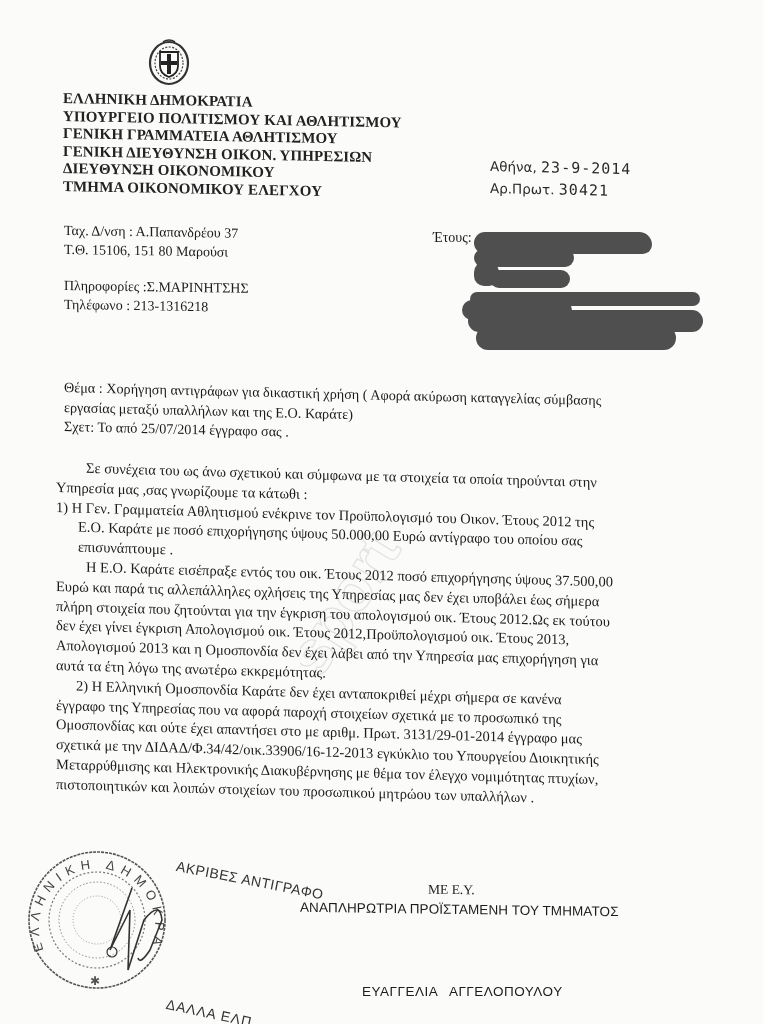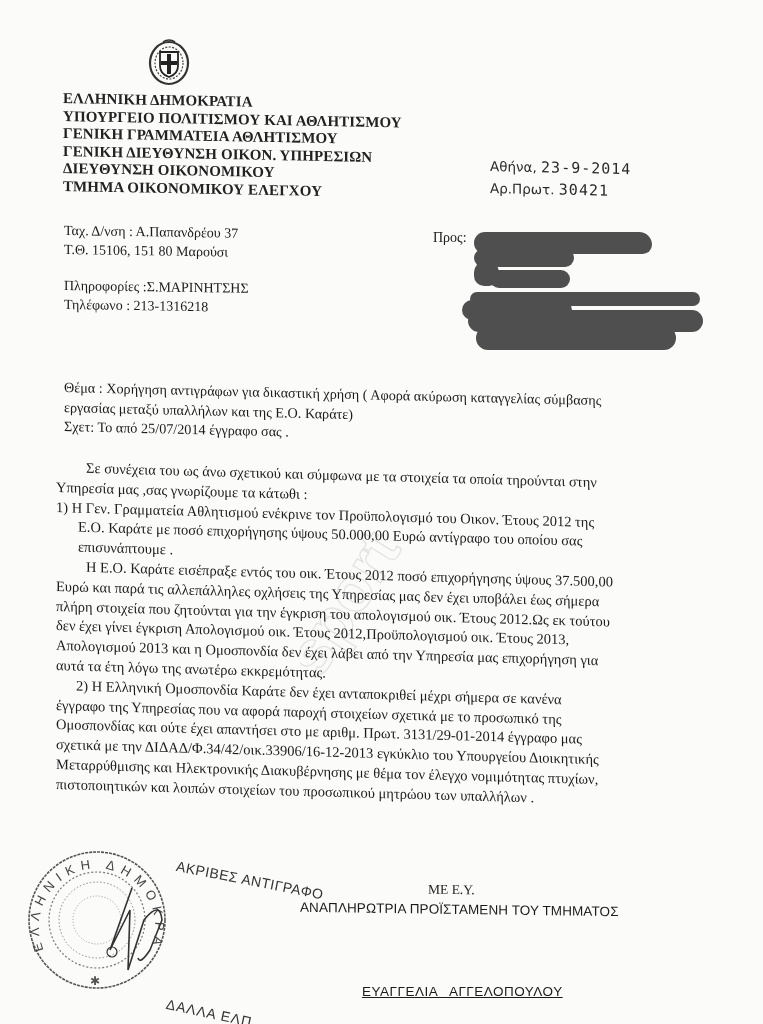--- a/index.html
+++ b/index.html
@@ -40,21 +40,21 @@
   .body { left:56px; top:458px; width:700px; font-size:14.5px; line-height:19.8px; transform:skewY(1.6deg); transform-origin:left top; }
   .body .ln { white-space:nowrap; display:flex; justify-content:space-between; }
   .body .ln.left { justify-content:flex-start; }
   .body .ind1 { padding-left:30px; }
   .body .ind2 { padding-left:20px; }
   .body .hang { padding-left:22px; }
 
   
   .me-ey { left:428px; top:882px; font-family:Liberation Serif, serif; font-size:13.5px; transform:skewY(0.8deg); }
   .role { left:300px; top:902px; font-family:"Liberation Sans", sans-serif; font-size:13.5px; transform:skewY(0.8deg); letter-spacing:0.1px; }
-  .signer { left:362px; top:984px; font-family:"Liberation Sans", sans-serif; font-size:13.5px; letter-spacing:0.5px; word-spacing:8px;text-decoration:underline; }
+  .signer { left:362px; top:984px; font-family:"Liberation Sans", sans-serif; font-size:13.5px; letter-spacing:0.5px; word-spacing:8px; }
   .certified { left:178px; top:858px; font-family:"Liberation Sans", sans-serif; font-size:14px; transform:rotate(11deg); transform-origin:left top; letter-spacing:0.5px; color:#333; }
   .dalla { left:168px; top:996px; font-family:"Liberation Sans", sans-serif; font-size:14px; transform:rotate(12deg); transform-origin:left top; letter-spacing:1px; color:#333; }
 
   .stamp { left:22px; top:845px; width:150px; height:150px; }
   .sig { left:100px; top:880px; width:70px; height:100px; }
   .wm { left:300px; top:440px; width:230px; height:260px; opacity:0.55; }
 </style>
 </head>
 <body>
 
@@ -91,21 +91,21 @@
 
   <div class="abs addr">
     <div>Ταχ. Δ/νση : Α.Παπανδρέου 37</div>
     <div>Τ.Θ. 15106, 151 80 Μαρούσι</div>
   </div>
   <div class="abs info">
     <div>Πληροφορίες :Σ.ΜΑΡΙΝΗΤΣΗΣ</div>
     <div>Τηλέφωνο : 213-1316218</div>
   </div>
 
-  <div class="abs pros">Προς:</div>
+  <div class="abs pros">Έτους:</div>
   <div>
     <div class="redact" style="left:474px; top:232px; width:178px; height:22px; border-radius:12px 14px 10px 12px;"></div>
     <div class="redact" style="left:474px; top:249px; width:100px; height:18px;"></div>
     <div class="redact" style="left:474px; top:262px; width:25px; height:24px;"></div>
     <div class="redact" style="left:490px; top:270px; width:80px; height:18px;"></div>
     <div class="redact" style="left:470px; top:292px; width:230px; height:14px;"></div>
     <div class="redact" style="left:462px; top:300px; width:110px; height:20px;"></div>
     <div class="redact" style="left:468px; top:310px; width:235px; height:22px; border-radius:14px;"></div>
     <div class="redact" style="left:476px; top:326px; width:200px; height:24px; border-radius:12px;"></div>
   </div>

